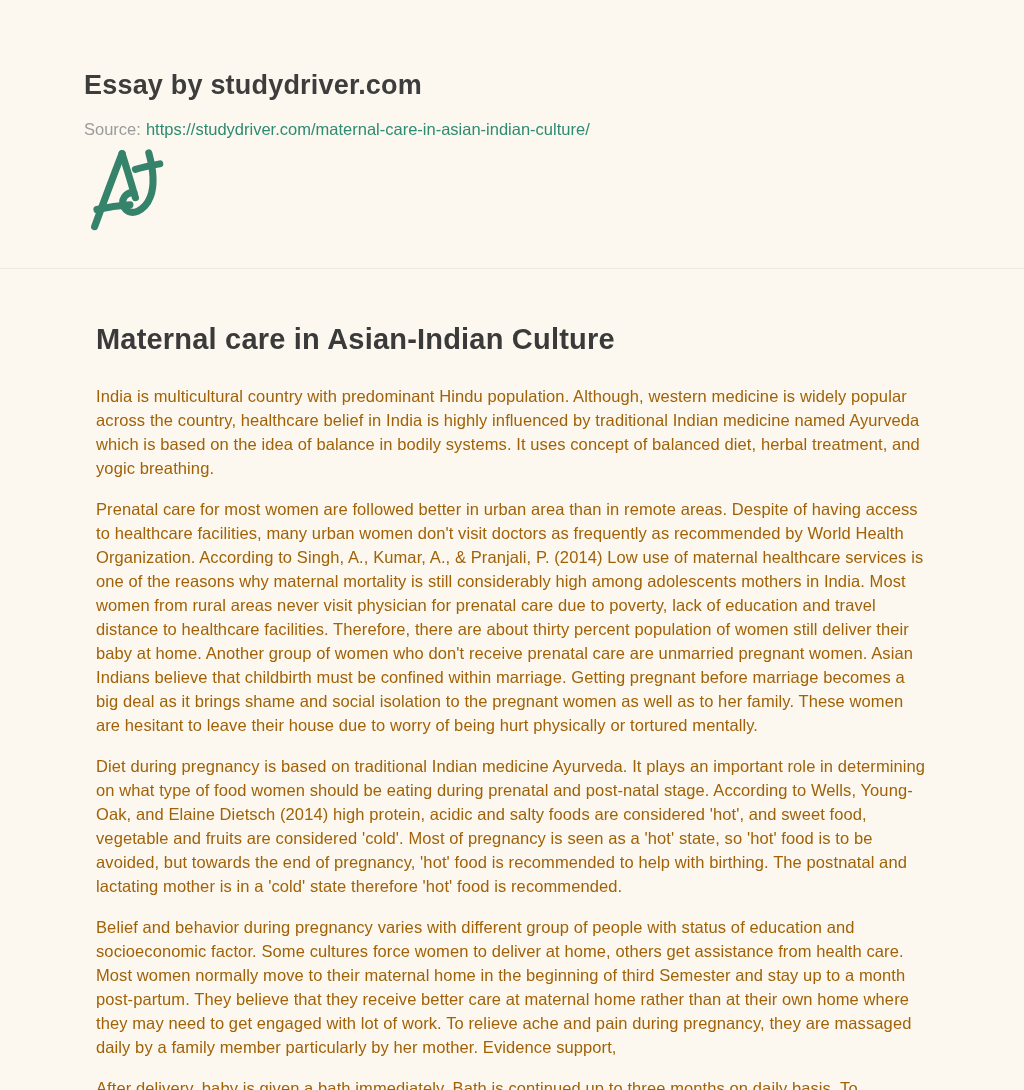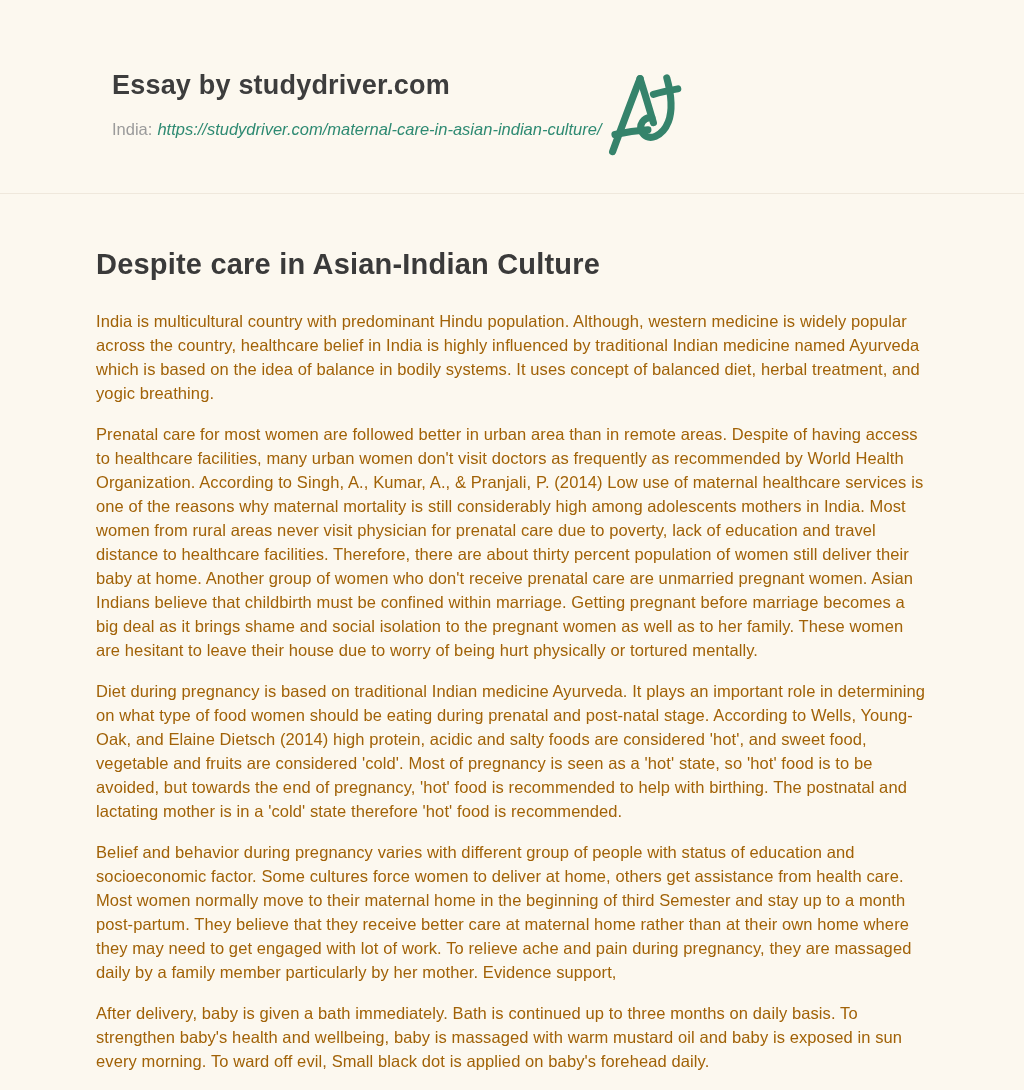--- a/index.html
+++ b/index.html
@@ -10,22 +10,24 @@
     background: #FCF8EF;
     font-family: "Liberation Sans", sans-serif;
     color: #525252;
     overflow: hidden;
   }
   .page { width: 1024px; height: 1090px; position: relative; }
 
   
   .header-row {
     display: flex;
+    justify-content: space-between;
     align-items: flex-start;
-    padding: 64px 112px 0 112px;
+    padding: 64px 112px 0 84px;
+    flex-direction: column;
   }
   .site-title {
     font-size: 27px;
     font-weight: 700;
     color: #3D3D3D;
     letter-spacing: 0.2px;
     margin: 6px 0 0 0;
   }
   .source-line {
     margin-top: 19px;
@@ -68,41 +70,41 @@
 </style>
 </head>
 <body style="background: rgb(252, 248, 239);">
 
 <div class="page">
 
   <header class="header-row">
     <div class="header-left">
       <h1 class="site-title">Essay by studydriver.com</h1>
       <div class="source-line">
-        <span>India:</span><a href="#" style="color: rgb(46, 138, 114); font-style: italic;">https://studydriver.com/maternal-care-in-asian-indian-culture/</a>
+        <span>Source:</span><a href="#" style="color: rgb(46, 138, 114);">https://studydriver.com/maternal-care-in-asian-indian-culture/</a>
       </div>
     </div>
 
     <div class="logo">
       <svg viewBox="0 0 100 112" xmlns="http://www.w3.org/2000/svg" aria-hidden="true">
         <g fill="none" stroke="#35836B" stroke-width="9" stroke-linecap="round">
           <path d="M10 104 C24 66 36 34 45 11"></path>
           <path d="M45 11 C51 30 57 50 62 67"></path>
           <path d="M13 82 C27 79 41 77 55 76"></path>
           <path d="M62 31 C72 28 82 26 93 24"></path>
           <path d="M79 10 C84 28 87 50 81 66 C74 84 56 92 48 80 C42 70 50 59 60 61"></path>
         </g>
       </svg>
     </div>
   </header>
 
   <hr class="divider" style="border-top-color: rgb(239, 232, 220);">
 
   <main>
-    <h2 class="essay-title">Despite care in Asian-Indian Culture</h2>
+    <h2 class="essay-title">Maternal care in Asian-Indian Culture</h2>
 
     <p class="essay-paragraph">India is multicultural country with predominant Hindu population. Although, western medicine is widely popular across the country, healthcare belief in India is highly influenced by traditional Indian medicine named Ayurveda which is based on the idea of balance in bodily systems. It uses concept of balanced diet, herbal treatment, and yogic breathing.</p>
 
     <p class="essay-paragraph">Prenatal care for most women are followed better in urban area than in remote areas. Despite of having access to healthcare facilities, many urban women don't visit doctors as frequently as recommended by World Health Organization. According to Singh, A., Kumar, A., &amp; Pranjali, P. (2014) Low use of maternal healthcare services is one of the reasons why maternal mortality is still considerably high among adolescents mothers in India. Most women from rural areas never visit physician for prenatal care due to poverty, lack of education and travel distance to healthcare facilities. Therefore, there are about thirty percent population of women still deliver their baby at home. Another group of women who don't receive prenatal care are unmarried pregnant women. Asian Indians believe that childbirth must be confined within marriage. Getting pregnant before marriage becomes a big deal as it brings shame and social isolation to the pregnant women as well as to her family. These women are hesitant to leave their house due to worry of being hurt physically or tortured mentally.</p>
 
     <p class="essay-paragraph">Diet during pregnancy is based on traditional Indian medicine Ayurveda. It plays an important role in determining on what type of food women should be eating during prenatal and post-natal stage. According to Wells, Young-Oak, and Elaine Dietsch (2014) high protein, acidic and salty foods are considered 'hot', and sweet food, vegetable and fruits are considered 'cold'. Most of pregnancy is seen as a 'hot' state, so 'hot' food is to be avoided, but towards the end of pregnancy, 'hot' food is recommended to help with birthing. The postnatal and lactating mother is in a 'cold' state therefore 'hot' food is recommended.</p>
 
     <p class="essay-paragraph">Belief and behavior during pregnancy varies with different group of people with status of education and socioeconomic factor. Some cultures force women to deliver at home, others get assistance from health care. Most women normally move to their maternal home in the beginning of third Semester and stay up to a month post-partum. They believe that they receive better care at maternal home rather than at their own home where they may need to get engaged with lot of work. To relieve ache and pain during pregnancy, they are massaged daily by a family member particularly by her mother. Evidence support,</p>
 
     <p class="essay-paragraph">After delivery, baby is given a bath immediately. Bath is continued up to three months on daily basis. To strengthen baby's health and wellbeing, baby is massaged with warm mustard oil and baby is exposed in sun every morning. To ward off evil, Small black dot is applied on baby's forehead daily.</p>

